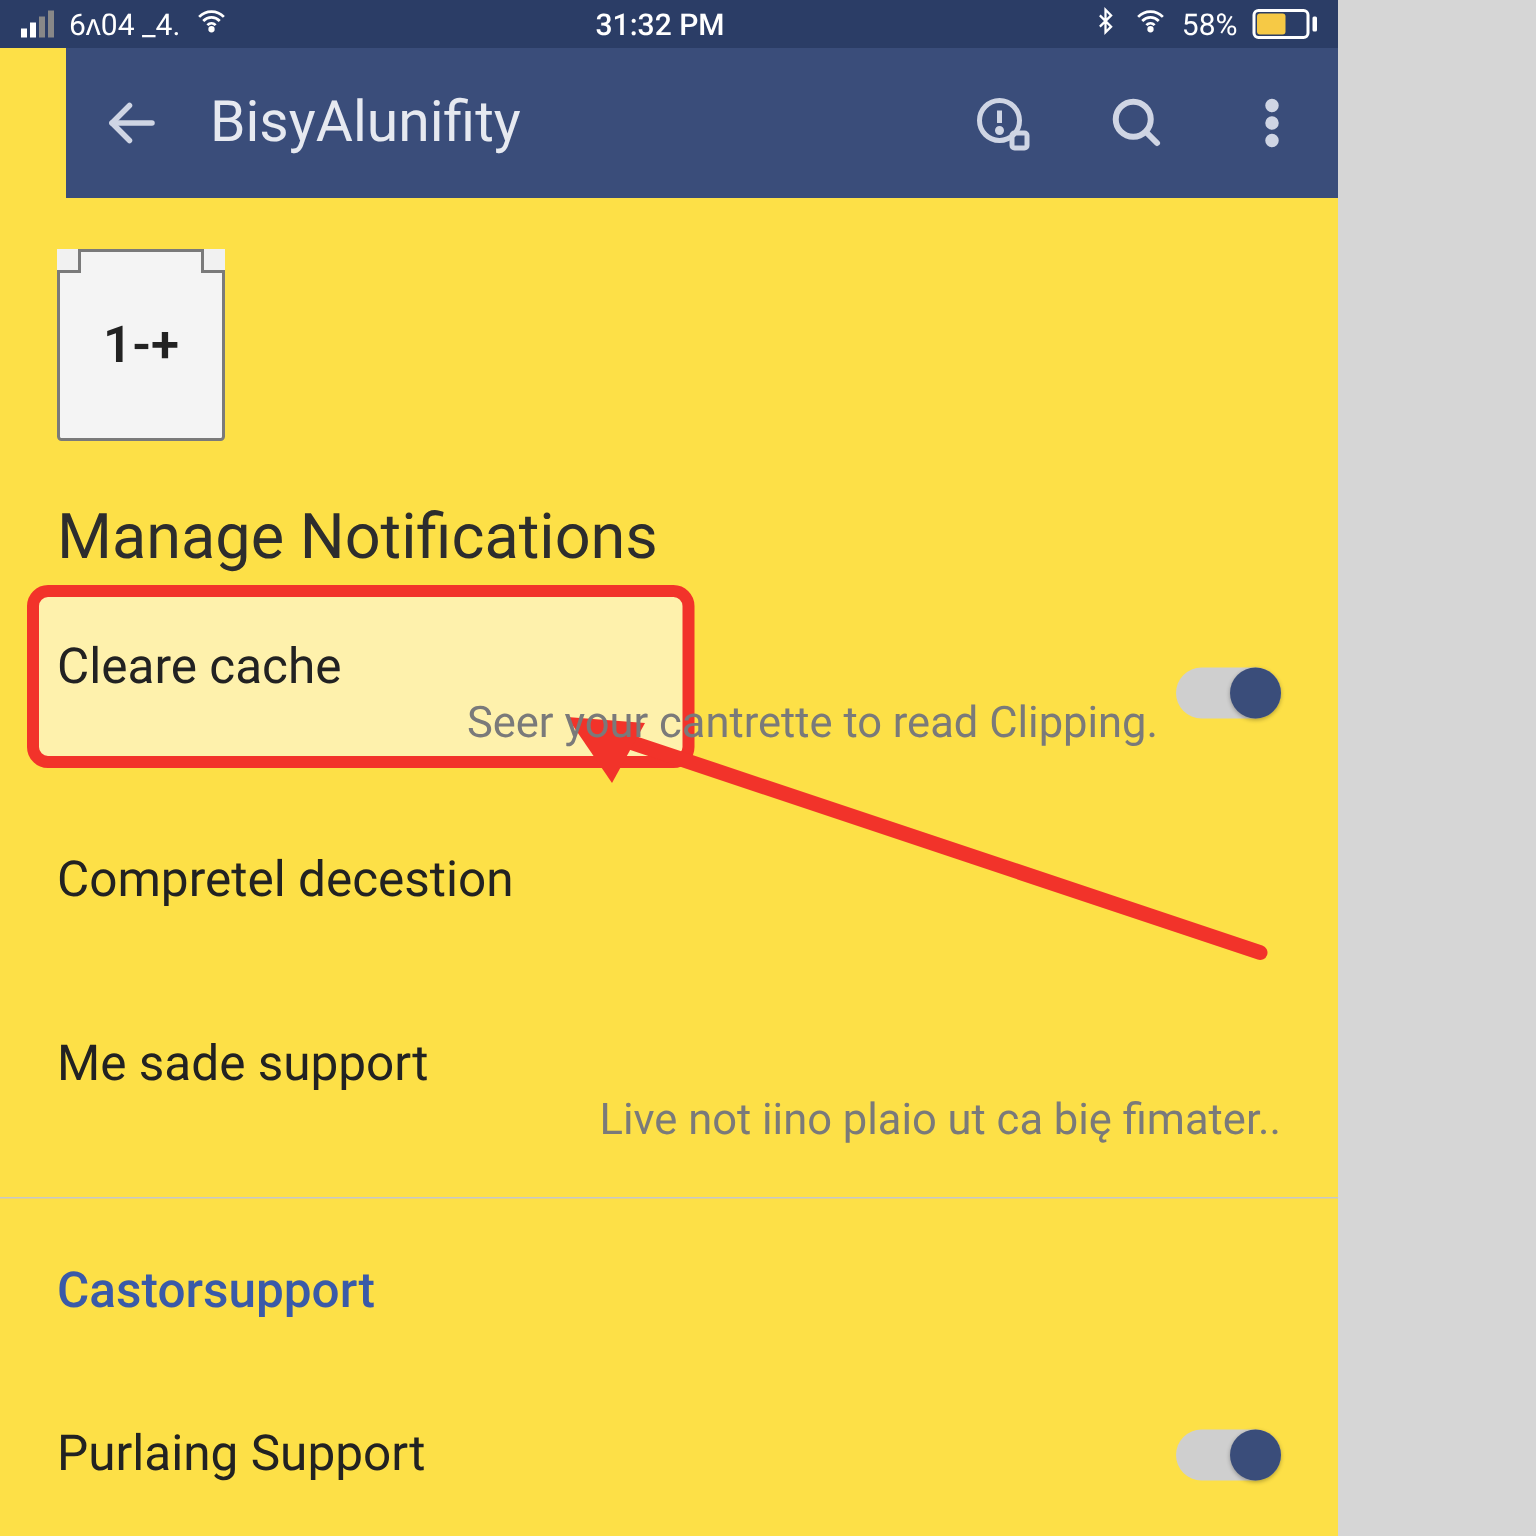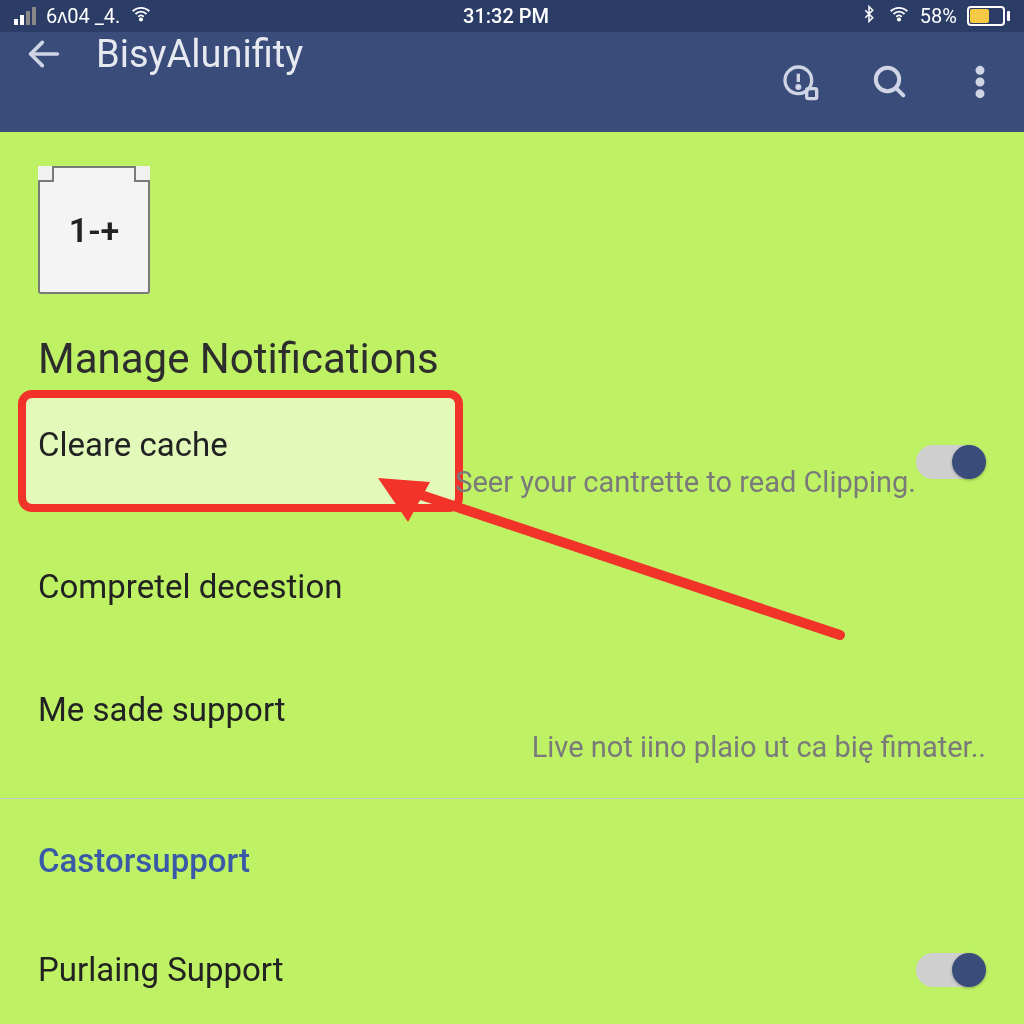--- a/index.html
+++ b/index.html
@@ -1,55 +1,55 @@
 <!DOCTYPE html>
 <html><head>
 <meta charset="utf-8">
 <style>
   * { box-sizing: border-box; margin: 0; padding: 0; }
   html, body { width: 1024px; height: 1024px; font-family: -apple-system, Roboto, "Helvetica Neue", Arial, sans-serif; background:#d6d6d6; }
-  .screen { width:1024px; height:1024px; position:relative; background:#bef264; overflow:hidden; }
+  .screen { width:892px; height:1024px; position:relative; background:#fde047; overflow:hidden; }
 
   
   .status-bar { height:32px; background:#2b3d66; color:#fff; display:flex; align-items:center; padding:0 14px; font-size:20px; justify-content:space-between; }
   .status-left, .status-right { display:flex; align-items:center; gap:10px; }
   .signal-icon { display:inline-flex; align-items:flex-end; gap:2px; }
   .signal-icon span { width:4px; background:#fff; display:inline-block; }
   .signal-icon span:nth-child(1){height:6px;}
   .signal-icon span:nth-child(2){height:10px;}
   .signal-icon span:nth-child(3){height:14px; background:#888;}
   .signal-icon span:nth-child(4){height:18px; background:#888;}
   .wifi-icon svg { width:22px; height:22px; }
   .battery { display:inline-flex; align-items:center; }
   .battery-body { width:38px; height:20px; border:2px solid #fff; border-radius:4px; position:relative; display:inline-block; }
   .battery-fill { position:absolute; left:1px; top:1px; bottom:1px; width:55%; background:#f6c945; border-radius:2px; }
   .battery-tip { width:3px; height:10px; background:#fff; margin-left:2px; border-radius:1px; }
 
   
-  .app-bar { height:100px; background:#3a4d7a; color:#e6e9f0; display:flex; padding:0 22px; gap:30px; }
+  .app-bar { height:100px; background:#3a4d7a; color:#e6e9f0; display:flex; align-items:center; padding:0 22px; gap:30px;margin-left:44px; }
   .app-bar .title { font-size:38px; font-weight:400; flex:1; }
   .app-bar .actions { display:flex; align-items:center; gap:46px; }
   .icon-btn { width:44px; height:44px; display:flex; align-items:center; justify-content:center; color:#cfd5e4; }
   .icon-btn svg { width:40px; height:40px; stroke:#cfd5e4; }
 
   
   .content { padding:34px 38px 0 38px; position:relative; }
   .doc-thumb { width:112px; height:128px; border:2px solid #7a7a7a; border-radius:3px; background:#f4f4f4; display:flex; align-items:center; justify-content:center; font-size:34px; font-weight:600; color:#222; position:relative; }
   .doc-thumb::before, .doc-thumb::after { content:""; position:absolute; top:-2px; width:14px; height:14px; background:#f1f1f1; }
   .doc-thumb::before{ left:-2px; border-right:2px solid #7a7a7a; border-bottom:2px solid #7a7a7a; }
   .doc-thumb::after{ right:-2px; border-left:2px solid #7a7a7a; border-bottom:2px solid #7a7a7a; }
 
   .section-title { font-size:42px; color:#2d2d2d; margin-top:40px; font-weight:400; }
 
   .item { padding:24px 0 24px 0; }
   .item-title { font-size:33px; color:#222; font-weight:400; }
   .item-sub { font-size:29px; color:#7a7a7a; margin-top:1px;text-align:right; }
   .item-link .item-title { color:#3a5aa8; font-weight:500; }
 
-  .row { display:flex; align-items:center; }
+  .row { display:flex; align-items:center;gap:12px; }
   .row .text { flex:1; }
   .divider { height:1px; background:#c8c8c8; margin:10px -38px 0 -38px; }
 
   
   .toggle { width:70px; height:34px; border-radius:20px; background:#cfcfcf; position:relative; flex-shrink:0; }
   .toggle .knob { width:34px; height:34px; border-radius:50%; background:#3a4d7a; position:absolute; right:0; top:0; box-shadow:0 1px 3px rgba(0,0,0,.3); }
 
   
   .annot-layer { position:absolute; left:0; top:0; right:0; bottom:0; pointer-events:none; }
   .hl-box { position:absolute; border:8px solid #f2332a; border-radius:14px; background:rgba(255,255,255,.55); }

